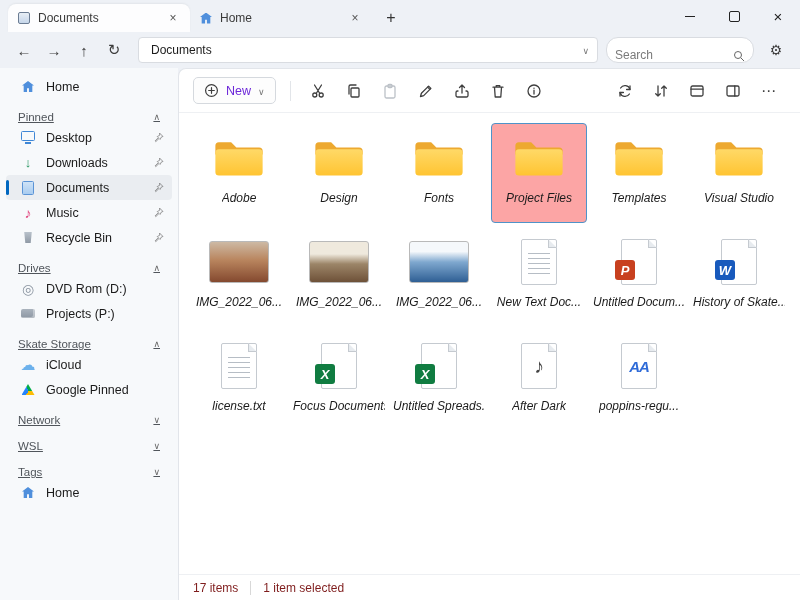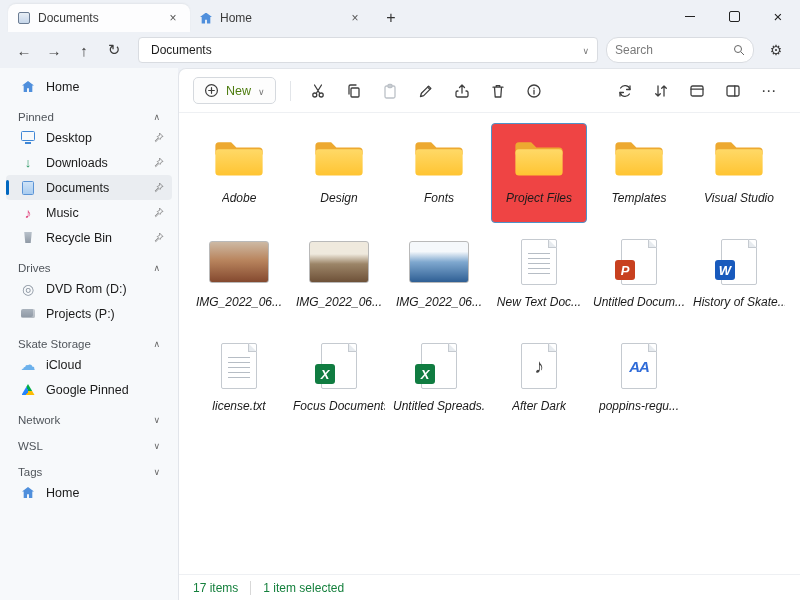--- a/index.html
+++ b/index.html
@@ -40,41 +40,41 @@
     font-size:15px; color:#3d3d3d; border-radius:4px; }
   .nav-back::before { content:"←"; }
   .nav-fwd::before { content:"→"; }
   .nav-up::before { content:"↑"; }
   .nav-refresh::before { content:"↻"; }
   .addressbar { flex:1; height:26px; margin:0 6px 0 8px; background:#fff; border:1px solid #d9dce1;
     border-radius:4px; display:flex; align-items:center; padding:0 8px 0 12px; gap:8px; }
   .addressbar .addr-text { flex:1; color:#1b1b1b; }
   .chev-down::before { content:"∨"; color:#777; font-size:9px; }
   .searchbox { width:148px; height:26px; background:#fff; border:1px solid #d9dce1; border-radius:12px;
-    display:flex; align-items:center; padding:0 8px; gap:6px; margin-right:6px; }
+    display:flex; align-items:flex-end; padding:0 8px; gap:6px; margin-right:6px; }
   .searchbox input { flex:1; border:0; outline:0; font:inherit; color:#333; background:transparent; width:60px; }
   .searchbox input::placeholder { color:#7a7a7a; }
   .settings-btn { width:28px; height:28px; display:flex; align-items:center; justify-content:center;
     color:#3d3d3d; font-size:14px; border-radius:4px; }
   .settings-btn::before { content:"⚙"; }
 
   
   .main { display:flex; height:532px; }
 
   
   .sidebar { width:178px; flex:none; background:#f7f9fb; padding-top:6px; overflow:hidden; }
   .sb-item { height:25px; display:flex; align-items:center; gap:10px; margin:0 6px;
     padding:0 8px 0 14px; border-radius:4px; position:relative; font-size:12.5px; color:#1b1b1b; }
   .sb-item.selected { background:#eaedf1; }
   .sb-item.selected::before { content:""; position:absolute; left:0; top:5px; bottom:5px; width:3px;
     border-radius:2px; background:#0067c0; }
   .sb-label { flex:1; white-space:nowrap; overflow:hidden; }
   .pin { margin-left:auto; display:flex; opacity:.8; }
   .sb-section { display:flex; align-items:center; justify-content:space-between; color:#50555b;
-    font-size:11.5px; padding:12px 18px 2px 18px; }
+    font-size:11.5px; padding:12px 18px 2px 18px;text-decoration:underline; }
   .chev { color:#666; font-size:9px; }
 
   .ic { width:16px; height:16px; flex:none; display:flex; flex-direction:column;
     align-items:center; justify-content:center; position:relative; }
   .ic-home::before { content:""; width:12px; height:11px; background:#4f8fdc;
     clip-path:polygon(50% 0,100% 42%,86% 42%,86% 100%,58% 100%,58% 65%,42% 65%,42% 100%,14% 100%,14% 42%,0 42%); }
   .ic-desktop::before { content:""; width:12px; height:8px; border:1.5px solid #3f87d6; border-radius:1.5px; }
   .ic-desktop::after { content:""; width:6px; height:2px; background:#3f87d6; margin-top:1px; }
   .ic-downloads::before { content:"↓"; color:#21925c; font-weight:700; font-size:13px; }
   .ic-documents::before { content:""; width:10px; height:12px; border:1px solid #5b94d6; border-radius:1.5px;
@@ -91,35 +91,35 @@
     background:conic-gradient(from 210deg at 50% 62%, #2684fc 0 120deg, #00ac47 0 240deg, #fbbc04 0 360deg); }
 
   
   .content { flex:1; background:#fff; border:1px solid #e2e5ea; border-right:0; border-bottom:0;
     border-top-left-radius:8px; display:flex; flex-direction:column; overflow:hidden; }
 
   
   .cmdbar { height:44px; flex:none; display:flex; align-items:center; padding:0 14px; gap:2px;
     border-bottom:1px solid #eef0f3; }
   .new-btn { display:flex; align-items:center; gap:7px; border:1px solid #d5d9de; background:#fdfdfd;
-    border-radius:5px; padding:5px 10px; margin-right:6px; font-size:12.5px; color:#4d7c0f; }
+    border-radius:5px; padding:5px 10px; margin-right:6px; font-size:12.5px; color:#6d28d9; }
   .v-div { width:1px; height:20px; background:#e2e5e9; margin:0 8px 0 6px; }
   .cbtn { width:34px; height:32px; display:flex; align-items:center; justify-content:center; border-radius:5px; }
   .cbtn svg { stroke:#3f3f3f; fill:none; stroke-width:1.3; stroke-linecap:round; stroke-linejoin:round; }
   .cbtn.disabled svg { stroke:#bcc1c7; }
   .right-group { margin-left:auto; display:flex; align-items:center; gap:2px; }
   .more-dots { color:#3f3f3f; font-size:15px; letter-spacing:1px; }
   .more-dots::before { content:"⋯"; }
 
   
   .filegrid { flex:1; padding:8px 6px 0 10px; display:grid; grid-template-columns:repeat(6,100px);
     grid-auto-rows:104px; align-content:start; justify-content:start; }
   .tile { display:flex; flex-direction:column; align-items:center; padding-top:6px; margin:2px;
     border:1px solid transparent; border-radius:4px;font-style:italic; }
-  .tile.selected { background:#ef4444; border-color:#4e93c9; }
+  .tile.selected { background:#fca5a5; border-color:#4e93c9; }
   .tile-icon { height:56px; display:flex; align-items:center; justify-content:center; }
   .tile-label { margin-top:5px; font-size:12px; text-align:center; max-width:92px;
     white-space:nowrap; overflow:hidden; }
 
   .thumb { width:60px; height:42px; border-radius:3px; border:1px solid #b9b9b9; }
   .t-rock { background:linear-gradient(180deg,#cdb9a4 0%,#b9855e 45%,#84492f 100%); }
   .t-mtn  { background:linear-gradient(180deg,#efe9dd 0%,#efe9dd 30%,#9c8568 55%,#6e5138 100%); }
   .t-blue { background:linear-gradient(180deg,#f5f8fb 0%,#f5f8fb 24%,#7fa8cf 50%,#2f5f94 100%); }
 
   .page { width:36px; height:46px; background:#fff; border:1px solid #c5cad0; border-radius:2px;
@@ -131,21 +131,21 @@
   .badge { position:absolute; left:-7px; bottom:4px; width:20px; height:20px; border-radius:3px;
     color:#fff; font-weight:700; font-size:13px; display:flex; align-items:center; justify-content:center; }
   .badge.word  { background:#185abd; }
   .badge.ppt   { background:#c8401f; }
   .badge.excel { background:#107c41; }
   .glyph-music { font-size:20px; color:#444; }
   .glyph-font  { font-size:15px; font-weight:700; color:#2f6bd8; letter-spacing:-1px; }
 
   
   .statusbar { height:26px; flex:none; display:flex; align-items:center; gap:12px; padding:0 14px;
-    color:#15803d; font-size:12px; border-top:1px solid #eef0f3; }
+    color:#7f1d1d; font-size:12px; border-top:1px solid #eef0f3; }
   .sb-div { width:1px; height:14px; background:#d8d8d8; }
 </style>
 </head>
 <body>
 
 <svg width="0" height="0" style="position:absolute">
   <defs>
     <linearGradient id="foldGrad" x1="0" x2="0" y1="0" y2="1">
       <stop offset="0%" stop-color="#ffd967"></stop>
         <stop offset="100%" stop-color="#ffc432"></stop>

